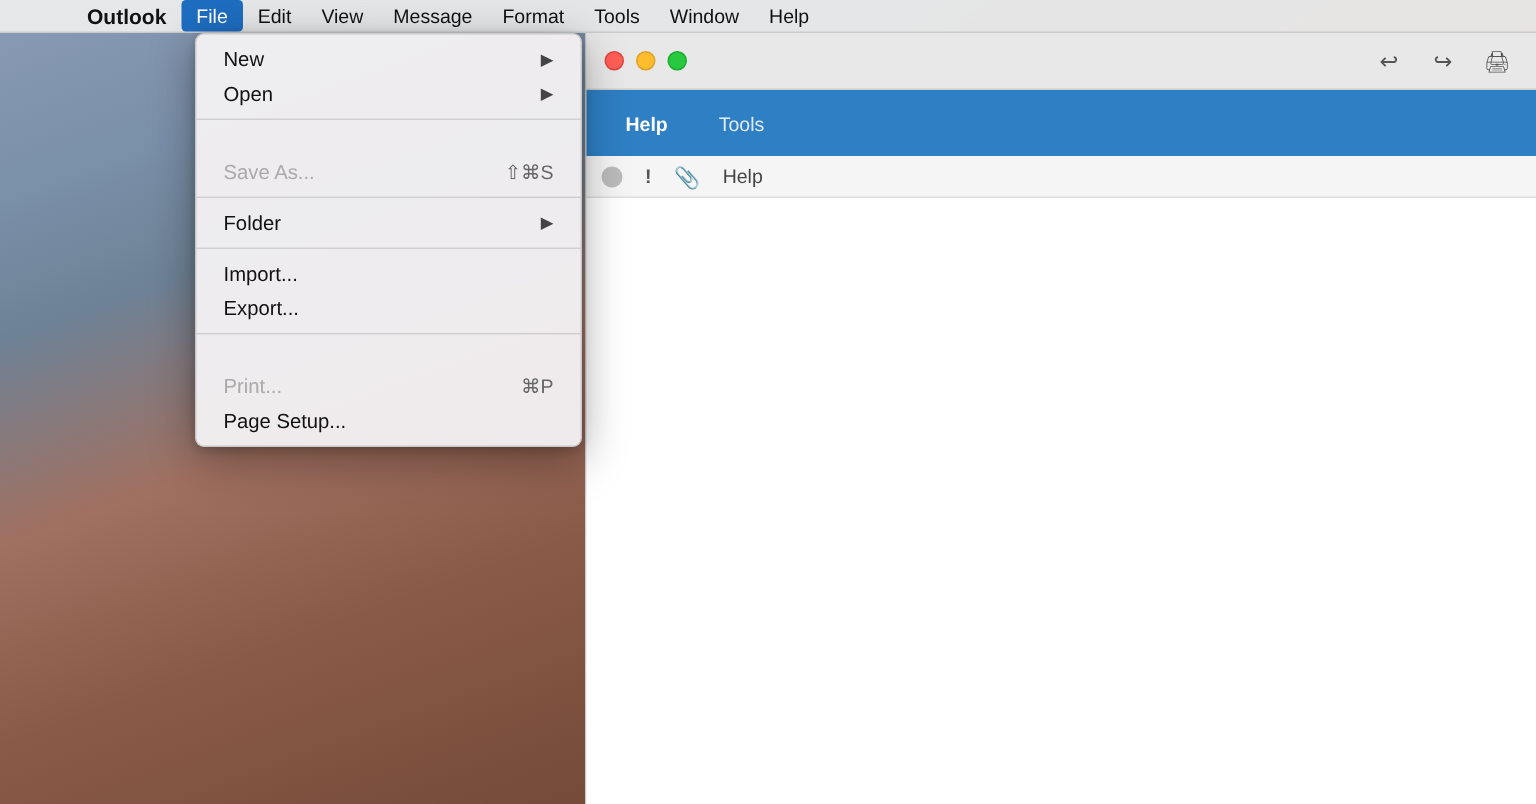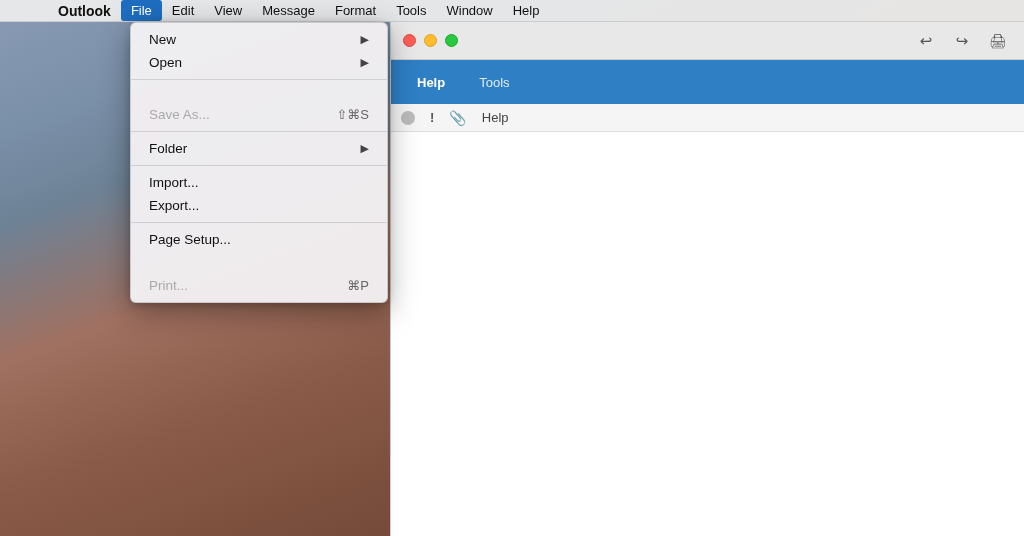--- a/index.html
+++ b/index.html
@@ -268,27 +268,27 @@
     <span>Import...</span>
     <span class="shortcut"></span>
   </div>
   <div class="menu-item">
     <span>Export...</span>
     <span class="shortcut"></span>
   </div>
 
   <div class="menu-separator"></div>
 
-  <div class="menu-item">
-    <span>Page Setup...</span>
-    <span class="shortcut"></span>
-  </div>
   <div class="menu-item disabled">
     <span>Print...</span>
     <span class="shortcut">⌘P</span>
+  </div>
+  <div class="menu-item">
+    <span>Page Setup...</span>
+    <span class="shortcut"></span>
   </div>
 </div>
 
 <div class="outlook-window">
 
   <div class="window-titlebar">
     <div class="traffic-light close"></div>
     <div class="traffic-light minimize"></div>
     <div class="traffic-light maximize"></div>
     <div class="toolbar-spacer"></div>

